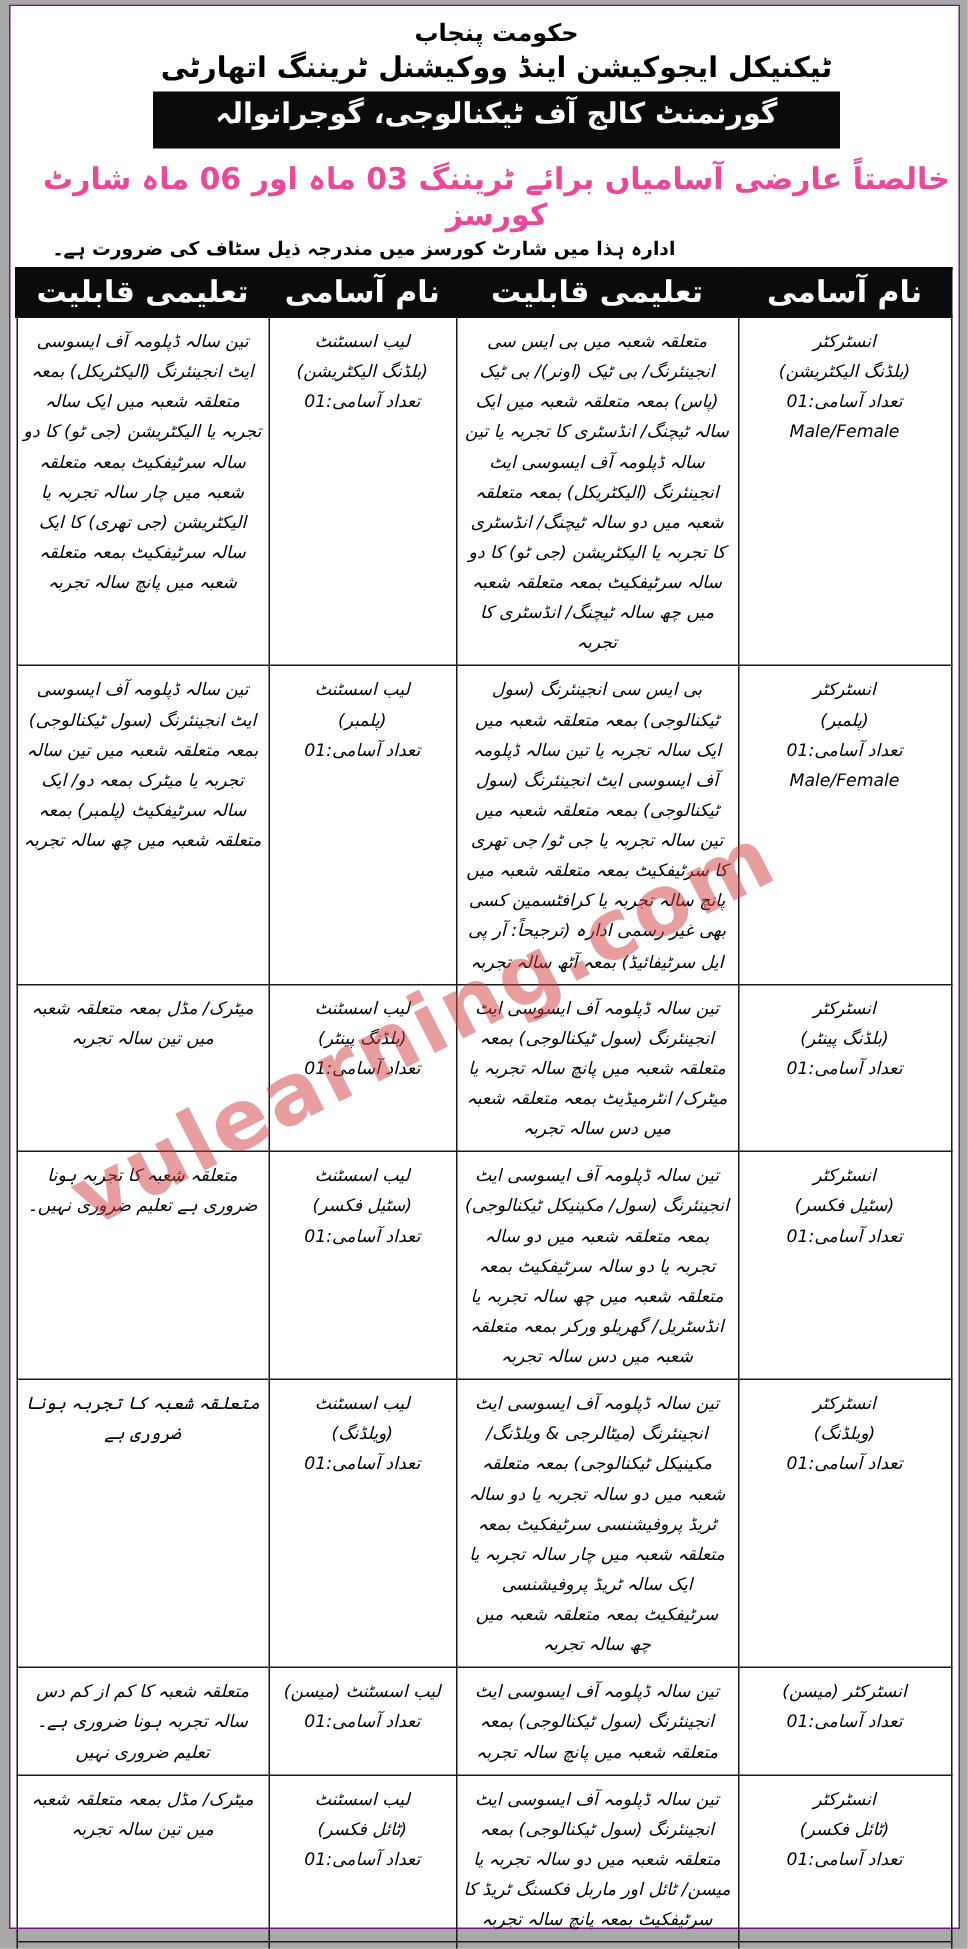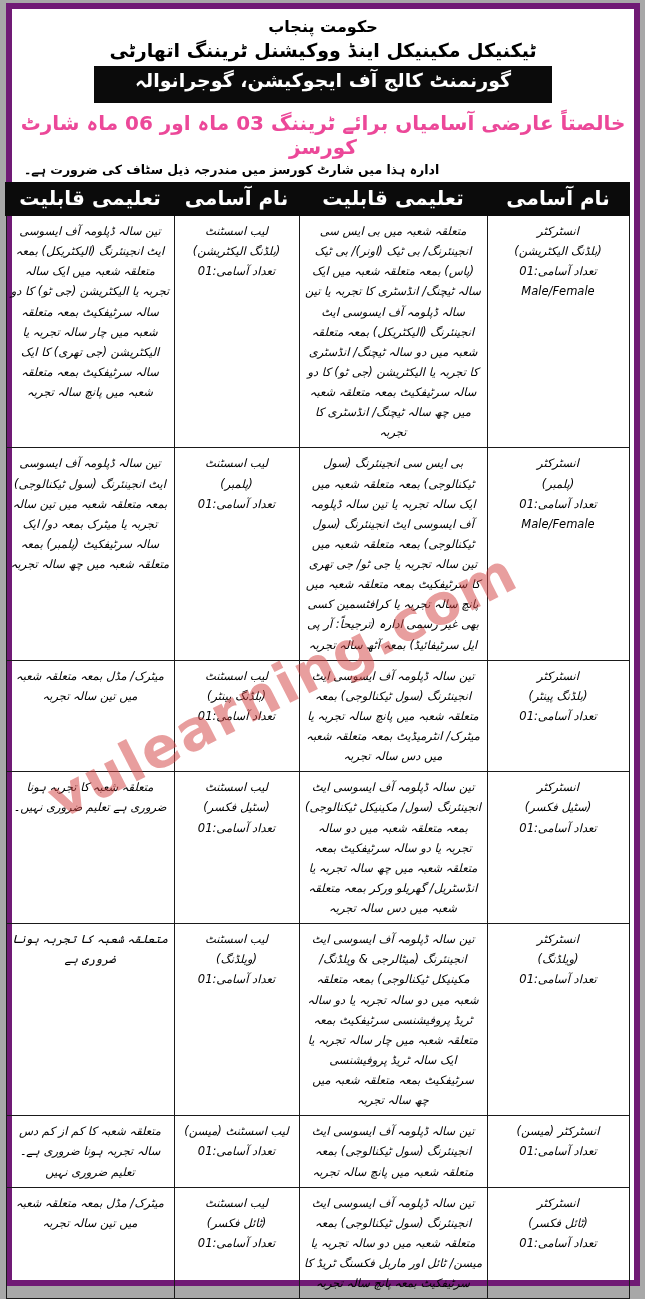--- a/index.html
+++ b/index.html
@@ -10,23 +10,23 @@
   }
   .page{
     position:relative;
     width:645px; height:1299px;
     background:#a8a8a8;
     overflow:hidden;
   }
   .ad{
     position:absolute; top:3px; left:6px; right:5px; bottom:13px;
     background:#ffffff;
-    border:6px solid #701a75;
+    border:1px solid #701a75;
     direction:rtl;
-    padding:6px 4px 4px 4px;
+    padding:6px 4px 4px 20px;
   }
   
   .hdr-govt{ text-align:center; font-weight:bold; font-size:16px; color:#000; padding-top:2px;}
   .hdr-authority{ text-align:center; font-weight:bold; font-size:19px; color:#000; margin-top:3px;}
   .hdr-banner{
     width:458px; margin:5px auto 0 auto;
     background:#0b0b0b; color:#ffffff;
     font-weight:bold; font-size:19px; text-align:center;
     padding:3px 6px 12px 6px;
   }
@@ -66,22 +66,22 @@
 </style>
 </head>
 <body>
 
 <div class="page">
   <div class="watermark">vulearning.com</div>
 
   <div class="ad">
 
     <div class="hdr-govt">حکومت پنجاب</div>
-    <div class="hdr-authority">ٹیکنیکل مکینیکل اینڈ ووکیشنل ٹریننگ اتھارٹی</div>
-    <div class="hdr-banner">گورنمنٹ کالج آف ایجوکیشن، گوجرانوالہ</div>
+    <div class="hdr-authority">ٹیکنیکل ایجوکیشن اینڈ ووکیشنل ٹریننگ اتھارٹی</div>
+    <div class="hdr-banner">گورنمنٹ کالج آف ٹیکنالوجی، گوجرانوالہ</div>
     <div class="hdr-title">خالصتاً عارضی آسامیاں برائے ٹریننگ 03 ماہ اور 06 ماہ شارٹ کورسز</div>
     <div class="hdr-intro-wrap">
       <span class="hdr-intro">ادارہ ہذا میں شارٹ کورسز میں مندرجہ ذیل سٹاف کی ضرورت ہے۔</span>
     </div>
 
     <table class="jobs">
       <colgroup>
         <col style="width:142px">
           <col style="width:188px">
           <col style="width:125px">

